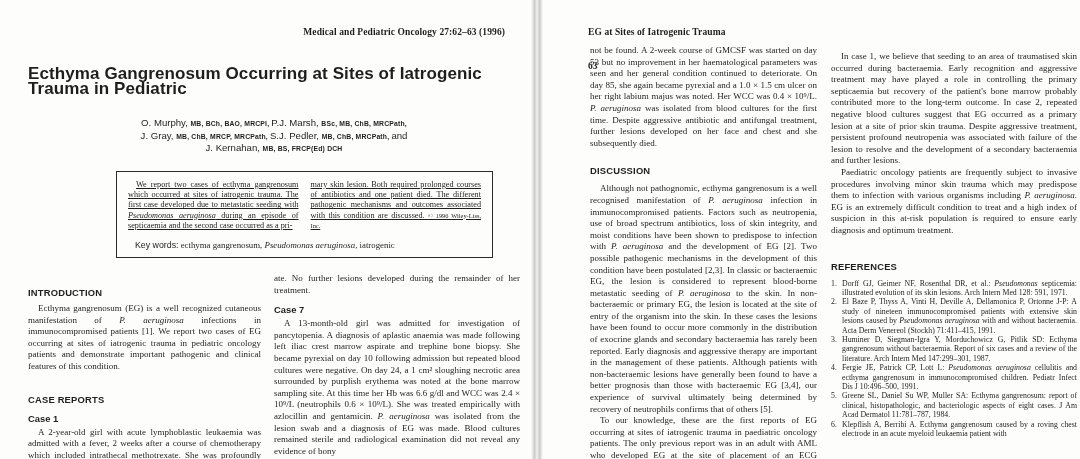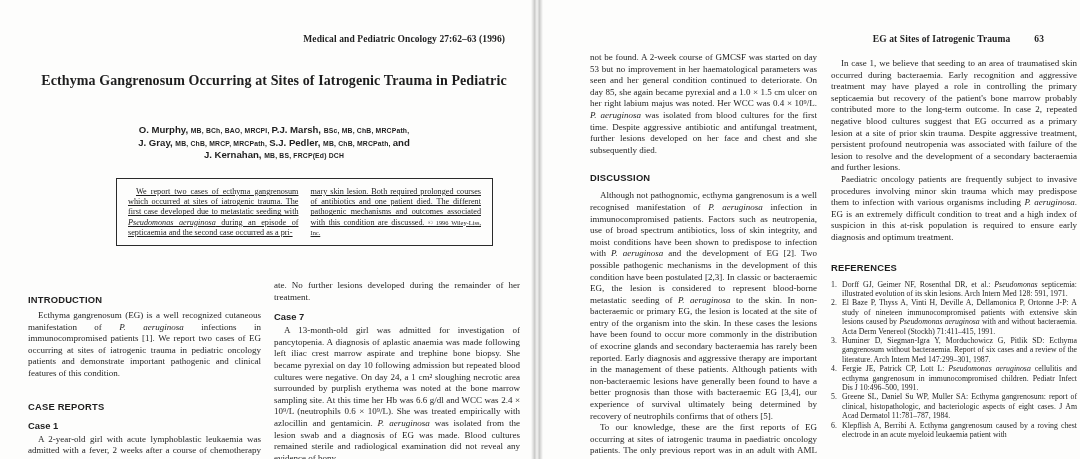--- a/index.html
+++ b/index.html
@@ -1,29 +1,29 @@
 <!DOCTYPE html>
 <html><head>
 <meta charset="utf-8">
 <style>
   html,body{margin:0;padding:0;background:#e9e9e9;}
   .spread{position:relative;width:1080px;height:459px;background:#fdfdfc;overflow:hidden;
           color:#1e1e1e;font-family:"Liberation Serif",serif;}
   .gutter{position:absolute;left:531px;top:0;width:12px;height:459px;
           background:linear-gradient(90deg,rgba(0,0,0,0) 0%,rgba(0,0,0,0.20) 30%,rgba(0,0,0,0.04) 50%,rgba(0,0,0,0.20) 70%,rgba(0,0,0,0) 100%);}
-  .page{position:absolute;top:12px;height:335px;}
+  .page{position:absolute;top:5px;height:335px;}
   .page-left{left:28px;width:492px;}
   .page-right{left:588px;width:490px;}
 
   .running-head{position:absolute;top:22px;font-weight:bold;font-size:9.5px;letter-spacing:0.1px;}
   .rh-left{right:15px;}
-  .rh-right{left:0;width:100%;display:flex;justify-content:flex-end;padding-right:34px;box-sizing:border-box;gap:24px;}
+  .rh-right{left:0;width:100%;display:flex;justify-content:flex-end;padding-right:34px;box-sizing:border-box;gap:24px;flex-direction:column;}
 
-  .title{position:absolute;top:61px;left:0;width:100%;text-align:center;
-         font-family:Liberation Serif, serif;font-weight:bold;font-size:14px;line-height:15px;letter-spacing:0.1px;}
+  .title{position:absolute;top:61px;left:0;width:100%;text-align:left;
+         font-family:Liberation Sans, sans-serif;font-weight:bold;font-size:17px;line-height:15px;letter-spacing:0.1px;}
   .authors{position:absolute;top:112px;left:0;width:100%;text-align:center;
            font-family:"Liberation Sans",sans-serif;font-weight:bold;font-size:9.6px;line-height:11.5px;}
   .authors .rs-sc{font-size:6.8px;letter-spacing:0.2px;}
 
   .abstract-box{position:absolute;top:166px;left:88px;width:377px;box-sizing:border-box;
                 border:1.2px solid #2a2a2a;padding:8px 11px 7px 11px;}
   .abs-cols{display:flex;gap:12px;}
   .abs-col{flex:1;font-size:8.2px;line-height:10.2px;text-align:justify;text-decoration:underline;}
   .abs-col1{text-indent:8px;}
   .rs-small{font-size:6.4px;}
@@ -37,29 +37,29 @@
   .colB1{width:246px;margin-left:13px;}
   .colA2{width:227px;}
   .colB2{width:246px;margin-left:14px;padding-top:6px;}
 
   .bt{font-size:9px;line-height:11.6px;text-align:justify;margin:0;}
   .indent{text-indent:10px;}
   .h-sec{font-family:"Liberation Sans",sans-serif;font-weight:bold;font-size:9.4px;
          letter-spacing:0.2px;margin:0 0 5px 0;}
   .mt-case{margin-top:21px;}
   .mt-disc{margin-top:16px;margin-bottom:7px;}
-  .mt-refs{margin-top:18px;margin-bottom:7px;}
+  .mt-refs{margin-top:24px;margin-bottom:7px;}
   .h-sub{font-family:"Liberation Sans",sans-serif;font-weight:bold;font-size:9.4px;margin:8px 0 3px 0;}
 
   .ref-item{display:flex;font-size:7.8px;line-height:9.4px;text-align:justify;}
   .ref-num{width:11px;flex:none;}
   .ref-text{flex:1;}
 
   .rs-i{font-style:italic;}
-  .rs-b{font-weight:bold;}
+  .rs-b{font-weight:normal;}
 </style>
 </head>
 <body>
 
 <div class="spread">
 
   <div class="page page-left">
 
     <div class="running-head rh-left">Medical and Pediatric Oncology 27:62–63 (1996)</div>
 
@@ -71,20 +71,21 @@
       <div><span class="rs-b">O. Murphy, </span><span class="rs-sc">MB, BCh, BAO, MRCPI, </span><span class="rs-b">P.J. Marsh, </span><span class="rs-sc">BSc, MB, ChB, MRCPath,</span></div>
       <div><span class="rs-b">J. Gray, </span><span class="rs-sc">MB, ChB, MRCP, MRCPath, </span><span class="rs-b">S.J. Pedler, </span><span class="rs-sc">MB, ChB, MRCPath, </span><span class="rs-b">and</span></div>
       <div><span class="rs-b">J. Kernahan, </span><span class="rs-sc">MB, BS, FRCP(Ed) DCH</span></div>
     </div>
 
     <div class="abstract-box">
       <div class="abs-cols">
         <div class="abs-col abs-col1">We report two cases of ecthyma gangrenosum which occurred at sites of iatrogenic trauma. The first case developed due to metastatic seeding with <span class="rs-i">Pseudomonas aeruginosa</span> during an episode of septicaemia and the second case occurred as a pri-</div>
         <div class="abs-col">mary skin lesion. Both required prolonged courses of antibiotics and one patient died. The different pathogenic mechanisms and outcomes associated with this condition are discussed.  <span class="rs-small">© 1996 Wiley-Liss, Inc.</span></div>
       </div>
+      <div class="abs-keywords"><span class="rs-b">Key words:</span>  ecthyma gangrenosum, <span class="rs-i">Pseudomonas aeruginosa</span>, iatrogenic</div>
     </div>
 
     <div class="body-cols p1-body">
       <div class="colA1">
         <div class="h-sec">INTRODUCTION</div>
         <p class="bt indent">Ecthyma gangrenosum (EG) is a well recognized cutaneous manifestation of <span class="rs-i">P. aeruginosa</span> infections in immunocompromised patients [1]. We report two cases of EG occurring at sites of iatrogenic trauma in pediatric oncology patients and demonstrate important pathogenic and clinical features of this condition.</p>
         <div class="h-sec mt-case">CASE REPORTS</div>
         <div class="h-sub">Case 1</div>
         <p class="bt indent">A 2-year-old girl with acute lymphoblastic leukaemia was admitted with a fever, 2 weeks after a course of chemotherapy which included intrathecal methotrexate. She was profoundly neutropenic (WCC 2.2 × 10⁹ /L, no</p>
       </div>

